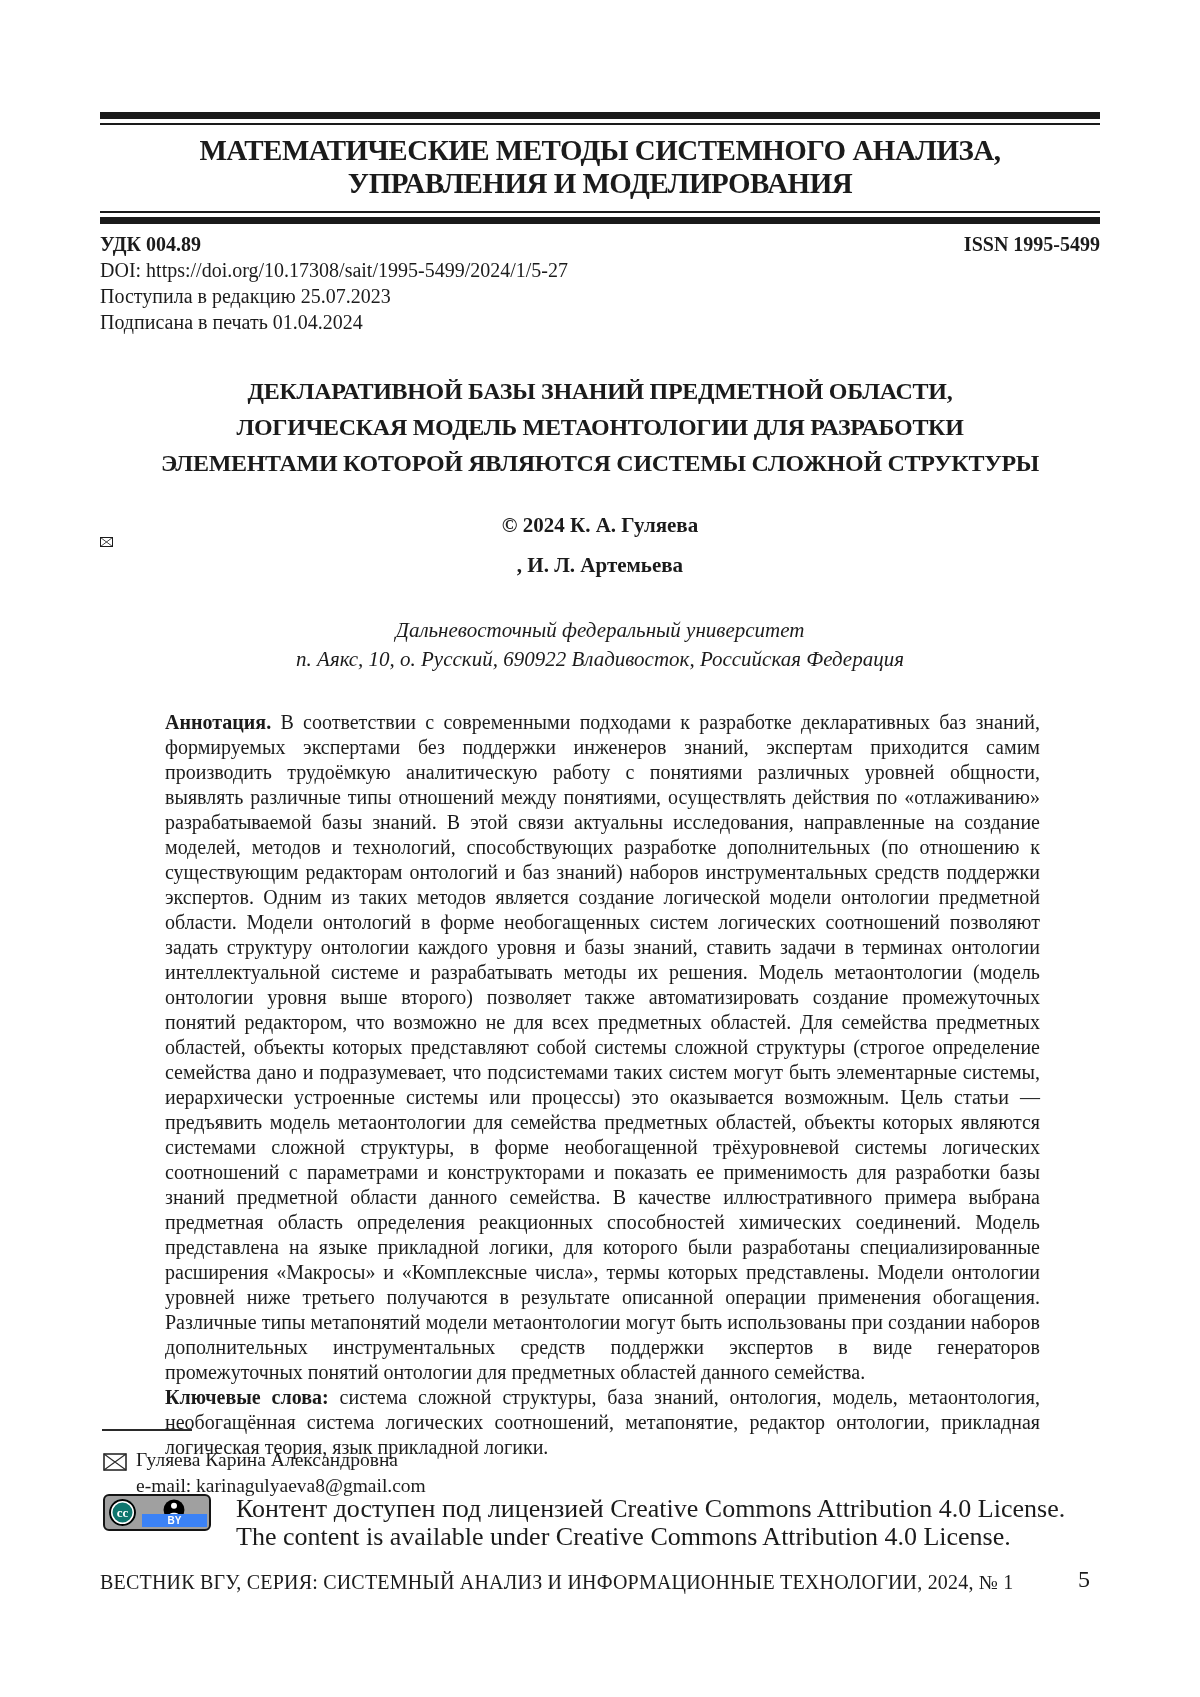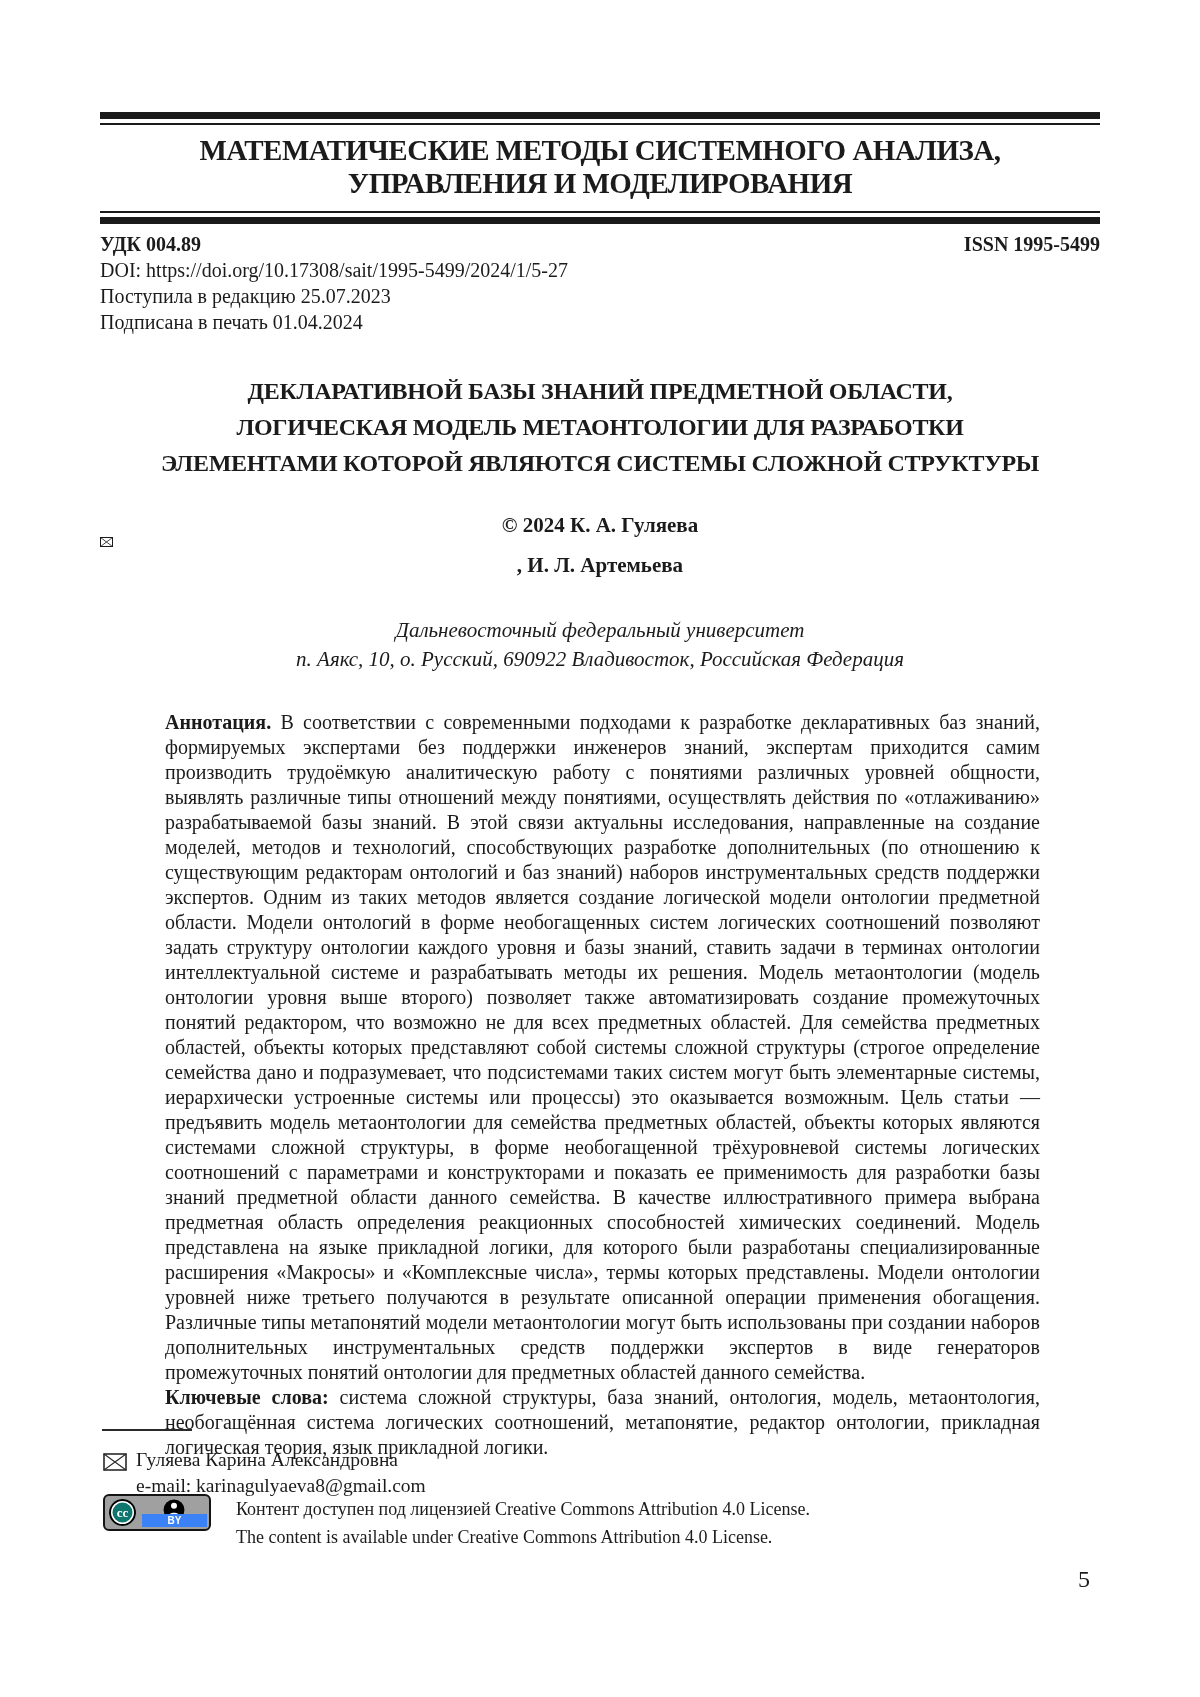--- a/index.html
+++ b/index.html
@@ -94,21 +94,21 @@
     display: flex; align-items: center; justify-content: center;
     box-shadow: inset 0 0 0 2px #000, inset 0 0 0 3.5px #fff;
   }
   .person-circle { position: absolute; left: 58px; top: 3px; width: 22px; height: 22px; }
   .by-strip {
     position: absolute; left: 37px; right: 2px; bottom: 2px; height: 13px;
     background: #3b82f6; color: #fff;
     font-size: 10px; font-weight: bold; line-height: 13px; text-align: center;
     font-family: "Liberation Sans", sans-serif;
   }
-  .license-text { margin-left: 25px; font-size: 18px; line-height: 28px; padding-top: 1px; }
+  .license-text { margin-left: 25px; font-size: 26px; line-height: 28px; padding-top: 1px; }
 
   
   .footer-line {
     position: absolute; left: 100px; top: 1571px;
     font-size: 20px; letter-spacing: 0.2px;
   }
   .page-number {
     position: absolute; right: 110px; top: 1566px;
     font-size: 24px;
   }
@@ -197,14 +197,15 @@
           </svg>
       </div>
       <div class="by-strip">BY</div>
     </div>
     <div class="license-text">
       <div>Контент доступен под лицензией Creative Commons Attribution 4.0 License.</div>
       <div>The content is available under Creative Commons Attribution 4.0 License.</div>
     </div>
   </div>
 
+  <div class="footer-line">ВЕСТНИК ВГУ, СЕРИЯ: СИСТЕМНЫЙ АНАЛИЗ И ИНФОРМАЦИОННЫЕ ТЕХНОЛОГИИ, 2024, № 1</div>
   <div class="page-number">5</div>
 </div>
 
 </body></html>

